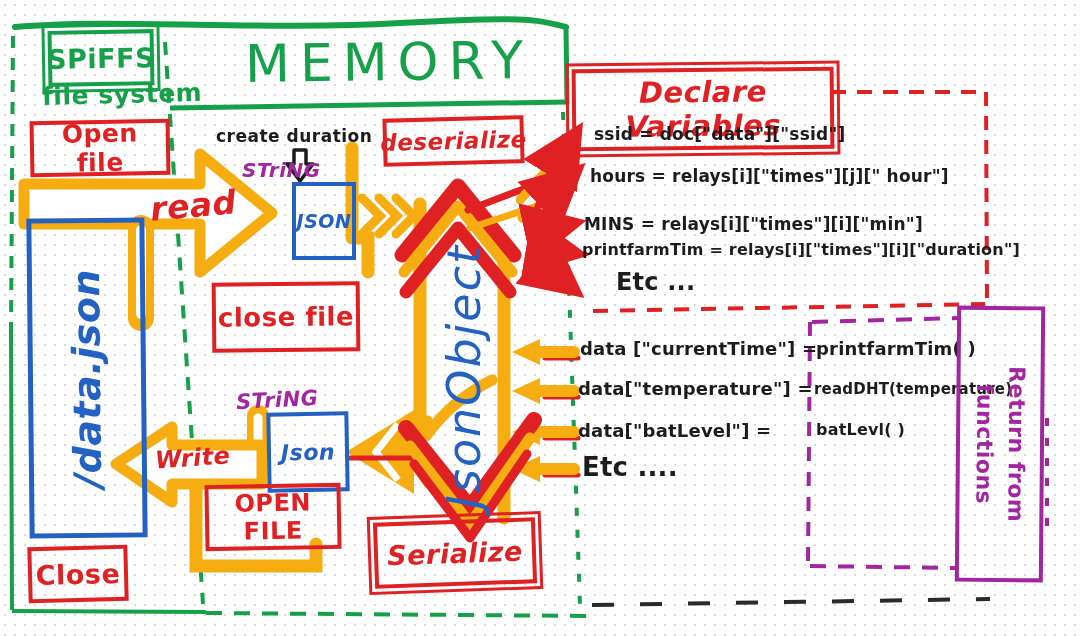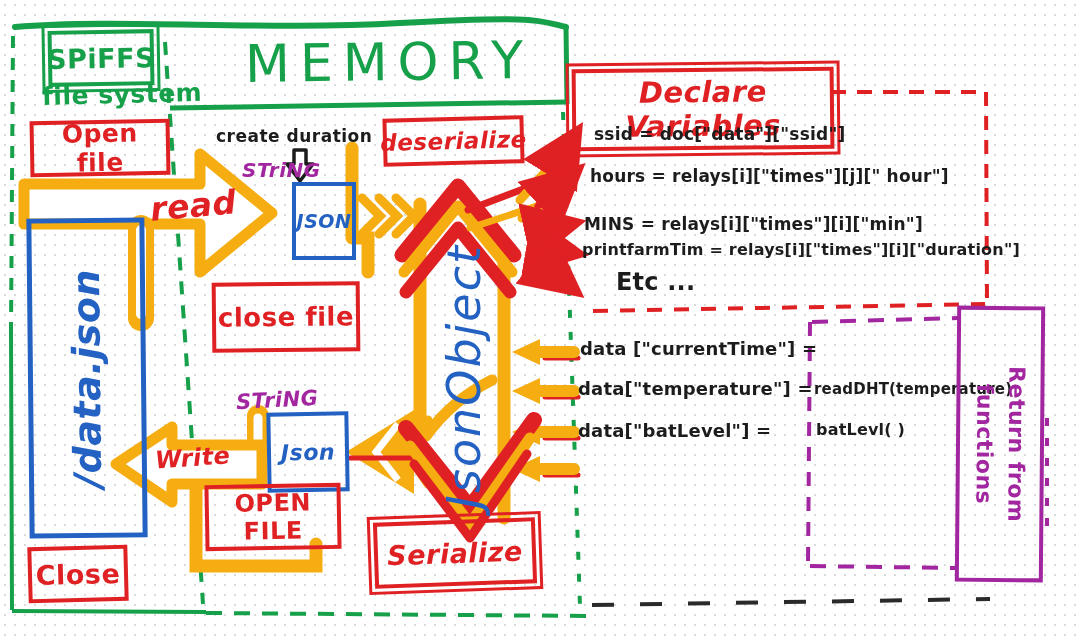--- a/index.html
+++ b/index.html
@@ -208,22 +208,24 @@
       <span>Declare Variables</span>
     </div>
 
   <div class="code" style="left:594px;top:124px;font-size:17px;">ssid = doc["data"]["ssid"]</div>
   <div class="code" style="left:590px;top:166px;font-size:17px;">hours = relays[i]["times"][j][" hour"]</div>
   <div class="code" style="left:584px;top:214px;font-size:17px;">MINS = relays[i]["times"][i]["min"]</div>
   <div class="code" style="left:582px;top:240px;font-size:16px;">printfarmTim = relays[i]["times"][i]["duration"]</div>
   <div class="code" style="left:606px;top:268px;font-size:24px;margin-left:10px;">Etc ...</div>
 
   <div class="code" style="left:580px;top:338px;font-size:18px;">data ["currentTime"] =</div>
+  <div class="code" style="left:816px;top:338px;font-size:18px;">printfarmTim( )</div>
   <div class="code" style="left:578px;top:378px;font-size:18px;">data["temperature"] =</div>
   <div class="code" style="left:814px;top:380px;font-size:15px;">readDHT(temperature)</div>
   <div class="code" style="left:578px;top:420px;font-size:18px;">data["batLevel"]  =</div>
   <div class="code" style="left:816px;top:420px;font-size:16px;">batLevl( )</div>
+  <div class="code" style="left:582px;top:452px;font-size:26px;">Etc ....</div>
 
   <div class="box b-purple" style="left:956px;top:306px;width:80px;height:268px;transform:rotate(0.5deg);">
     <span class="vtext-down purple hand" style="font-size:22px;line-height:1.45;text-align:center;">Return from functions</span>
   </div>
 
 </div>
 
 </body></html>

